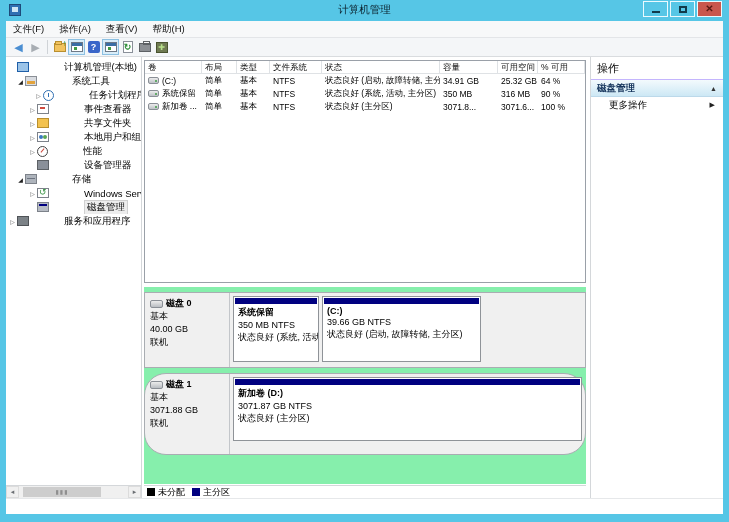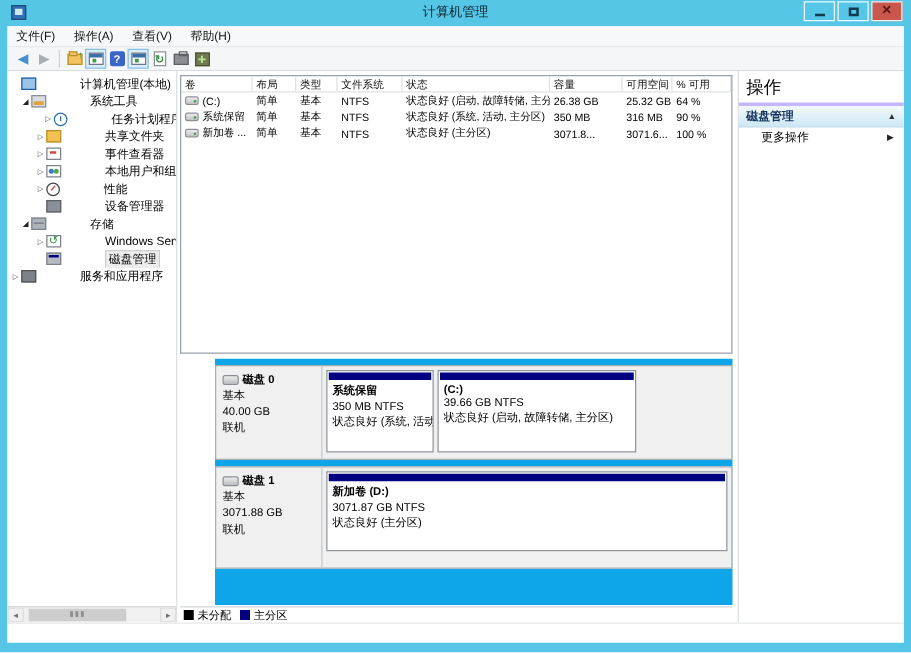--- a/index.html
+++ b/index.html
@@ -95,24 +95,24 @@
   .vrow { display:flex; height:13px; align-items:center; }
   .vrow .cell { padding-left:3px; font-size:8.5px; overflow:hidden; white-space:nowrap; }
   .c1{width:57px;flex:none;display:flex;align-items:center;} .c2{width:35px;flex:none;} .c3{width:33px;flex:none;}
   .c4{width:52px;flex:none;} .c5{width:118px;flex:none;} .c6{width:58px;flex:none;} .c7{width:40px;flex:none;}
   .c8{flex:1;}
   .vol-icon { width:11px; height:7px; flex:none; margin-right:3px; border:1px solid #8a8f96; border-radius:2px;
               background:linear-gradient(#ececec,#bdc1c6); position:relative; }
   .vol-icon::after { content:""; position:absolute; right:1px; top:2px; width:2px; height:2px; background:#3f9b44; border-radius:50%; }
 
   
-  .graph { position:absolute; top:230px; left:2px; right:4px; bottom:14px; background:#0ea5e9;margin-left:28px; }
+  .graph { position:absolute; top:230px; left:2px; right:4px; bottom:14px; background:#86efac; }
   .disk-row { position:absolute; left:0; right:0; border:1px solid #a9adb2; background:#f0f0f0; display:flex; }
   .disk-row.d0 { top:5px; height:76px; }
-  .disk-row.d1 { top:86px; height:82px; }
+  .disk-row.d1 { top:86px; height:82px;border-radius:22px; }
   .disk-head { width:85px; flex:none; border-right:1px solid #c3c6ca; padding:4px 5px; line-height:13px; }
   .disk-title { display:flex; align-items:center; font-weight:bold; font-size:9px; }
   .disk-icon { width:13px; height:8px; border:1px solid #8a8f96; border-radius:2px;
                background:linear-gradient(#ececec,#b9bdc2); margin-right:3px; flex:none; }
   .disk-sub { font-size:9px; }
   .disk-track { flex:1; position:relative; padding:3px; display:flex; }
   .part { border:1px solid #8f9398; background:#fff; margin-right:3px; overflow:hidden; }
   .part .band { height:6px; background:#000080; margin:1px; }
   .part .pname { font-weight:bold; font-size:9px; padding:1px 0 0 4px; white-space:nowrap; }
   .part .pline { font-size:9px; padding-left:4px; line-height:12px; white-space:nowrap; }
@@ -121,21 +121,21 @@
   .d1 .part.p1 { flex:1; height:64px; margin-right:0; }
 
   
   .legend { position:absolute; bottom:0; left:2px; right:4px; height:13px; border-top:1px solid #d4d7da;
             display:flex; align-items:center; padding-left:3px; background:#fff; }
   .lg-swatch { width:8px; height:8px; margin-right:3px; flex:none; }
   .lg-label { font-size:9px; margin-right:7px; }
 
   
   .actions { width:133px; flex:none; border-left:1px solid #d4d7da; background:#fff; }
-  .act-title { font-size:14px; padding:4px 6px 3px 6px; border-bottom:3px solid #c4b5fd; }
+  .act-title { font-size:11px; padding:4px 6px 3px 6px; border-bottom:1px solid #c4b5fd; }
   .act-section { height:17px; display:flex; align-items:center; justify-content:space-between;
                  padding:0 6px; background:linear-gradient(#f3fafd,#cde8f5); border-bottom:1px solid #bcd9ea;
                  font-weight:bold; font-size:9.5px; color:#17365d; }
   .act-caret { font-size:7px; color:#333; }
   .act-item { height:16px; display:flex; align-items:center; justify-content:space-between;
               padding:0 8px 0 18px; font-size:9.5px; }
   .act-arrow { font-size:7px; color:#222; }
 
   .statusbar { position:absolute; left:0; right:0; bottom:0; height:16px; background:#fff; border-top:1px solid #e6e8ea; }
 </style>
@@ -220,27 +220,27 @@
             <span class="ticon tools"></span>
             <span class="tlabel">系统工具</span>
           </div>
           <div class="titem" style="padding-left:28px">
             <span class="exp">▷</span>
             <span class="ticon clock"></span>
             <span class="tlabel">任务计划程序</span>
           </div>
           <div class="titem" style="padding-left:22px">
             <span class="exp">▷</span>
+            <span class="ticon event"></span>
+            <span class="tlabel">事件查看器</span>
+          </div>
+          <div class="titem" style="padding-left:22px">
+            <span class="exp">▷</span>
             <span class="ticon share"></span>
             <span class="tlabel">共享文件夹</span>
-          </div>
-          <div class="titem" style="padding-left:22px">
-            <span class="exp">▷</span>
-            <span class="ticon event"></span>
-            <span class="tlabel">事件查看器</span>
           </div>
           <div class="titem" style="padding-left:22px">
             <span class="exp">▷</span>
             <span class="ticon users"></span>
             <span class="tlabel">本地用户和组</span>
           </div>
           <div class="titem" style="padding-left:22px">
             <span class="exp">▷</span>
             <span class="ticon perf"></span>
             <span class="tlabel">性能</span>
@@ -295,21 +295,21 @@
           </div>
           <div class="vrow">
             <div class="cell c1">
                 <span class="vol-icon"></span>
                 <span>(C:)</span>
               </div>
             <div class="cell c2">简单</div>
             <div class="cell c3">基本</div>
             <div class="cell c4">NTFS</div>
             <div class="cell c5">状态良好 (启动, 故障转储, 主分区)</div>
-            <div class="cell c6">26.38 GB</div>
+            <div class="cell c6">34.91 GB</div>
             <div class="cell c7">25.32 GB</div>
             <div class="cell c8">64 %</div>
           </div>
           <div class="vrow">
             <div class="cell c1">
                 <span class="vol-icon"></span>
                 <span>系统保留</span>
               </div>
             <div class="cell c2">简单</div>
             <div class="cell c3">基本</div>

